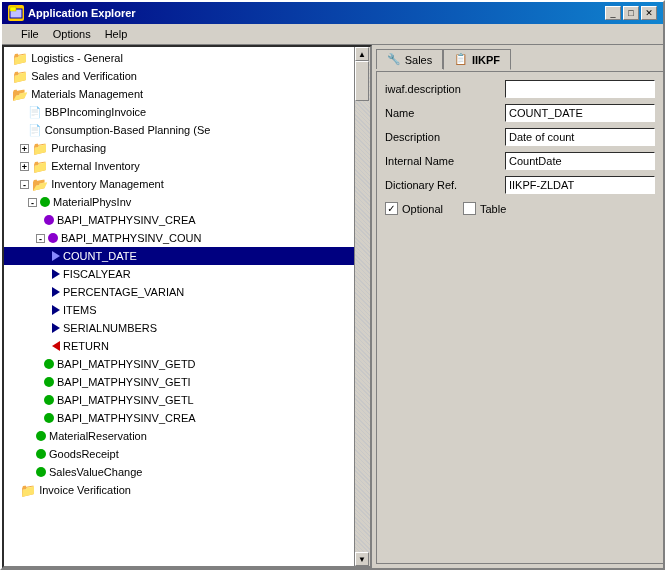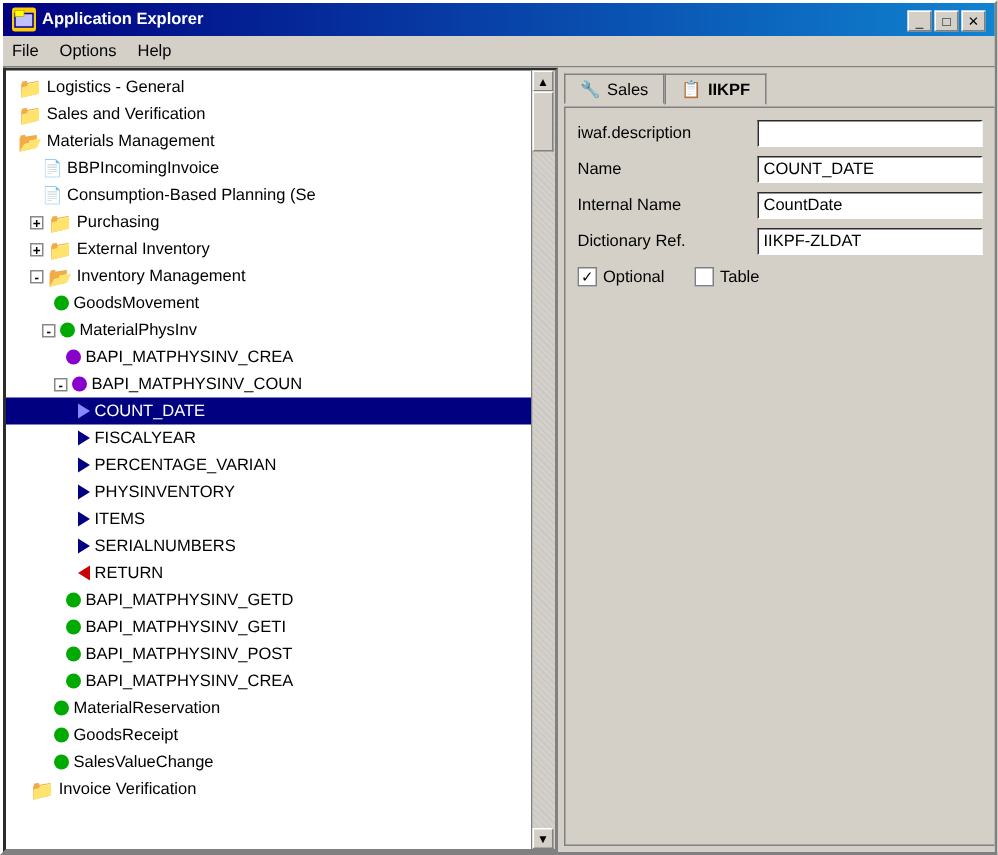--- a/index.html
+++ b/index.html
@@ -18,21 +18,21 @@
       border-top: 2px solid #ffffff;
       border-left: 2px solid #ffffff;
       display: flex;
       flex-direction: column;
     }
     .title-bar {
       background: linear-gradient(to right, #000080, #1084d0);
       color: white;
       padding: 3px 6px;
       display: flex;
-      align-items: flex-end;
+      align-items: center;
       justify-content: space-between;
       height: 22px;
     }
     .title-bar-left {
       display: flex;
       align-items: center;
       gap: 4px;
     }
     .title-icon {
       width: 16px;
@@ -63,21 +63,21 @@
       font-size: 9px;
       display: flex;
       align-items: center;
       justify-content: center;
       color: #000;
     }
     .menu-bar {
       background: #d4d0c8;
       border-bottom: 1px solid #808080;
       display: flex;
-      padding: 2px 0;
+      padding: 2px 13px;
       gap: 2px;
     }
     .menu-item {
       padding: 2px 6px;
       cursor: pointer;
       font-size: 11px;
     }
     .main-content {
       display: flex;
       flex: 1;
@@ -270,25 +270,20 @@
           <span class="label">External Inventory</span>
         </div>
 
         <div class="tree-item">
           <span style="width:16px;display:inline-block;" class="indent"></span>
           <span style="display:inline-block;width:9px;height:9px;border:1px solid #888;background:white;position:relative;margin-right:3px;font-size:9px;line-height:9px;text-align:center;color:#000;font-weight:bold;flex-shrink:0;">-</span>
           <span style="color:#ffcc00;font-size:13px;margin-right:3px;">📂</span>
           <span class="label">Inventory Management</span>
         </div>
 
-        <div class="tree-item">
-          <span style="width:32px;display:inline-block;" class="indent"></span>
-          <span style="width:10px;height:10px;border-radius:50%;background:#00aa00;display:inline-block;margin-right:3px;flex-shrink:0;"></span>
-          <span class="label">GoodsMovement</span>
-        </div>
 
         <div class="tree-item">
           <span style="width:24px;display:inline-block;" class="indent"></span>
           <span style="display:inline-block;width:9px;height:9px;border:1px solid #888;background:white;position:relative;margin-right:3px;font-size:9px;line-height:9px;text-align:center;color:#000;font-weight:bold;flex-shrink:0;">-</span>
           <span style="width:10px;height:10px;border-radius:50%;background:#00aa00;display:inline-block;margin-right:3px;flex-shrink:0;"></span>
           <span class="label">MaterialPhysInv</span>
         </div>
 
         <div class="tree-item">
           <span style="width:40px;display:inline-block;" class="indent"></span>
@@ -321,41 +316,34 @@
         </div>
 
         <div class="tree-item">
           <span style="width:48px;display:inline-block;" class="indent"></span>
           <span style="display:inline-flex;align-items:center;margin-right:3px;">
             <span style="width:0;height:0;border-top:5px solid transparent;border-bottom:5px solid transparent;border-left:8px solid #000080;display:inline-block;"></span>
           </span>
           <span class="label">PERCENTAGE_VARIAN</span>
         </div>
 
+
         <div class="tree-item">
           <span style="width:48px;display:inline-block;" class="indent"></span>
           <span style="display:inline-flex;align-items:center;margin-right:3px;">
             <span style="width:0;height:0;border-top:5px solid transparent;border-bottom:5px solid transparent;border-left:8px solid #000080;display:inline-block;"></span>
           </span>
-          <span class="label">PHYSINVENTORY</span>
+          <span class="label">ITEMS</span>
         </div>
 
         <div class="tree-item">
           <span style="width:48px;display:inline-block;" class="indent"></span>
           <span style="display:inline-flex;align-items:center;margin-right:3px;">
             <span style="width:0;height:0;border-top:5px solid transparent;border-bottom:5px solid transparent;border-left:8px solid #000080;display:inline-block;"></span>
           </span>
-          <span class="label">ITEMS</span>
-        </div>
-
-        <div class="tree-item">
-          <span style="width:48px;display:inline-block;" class="indent"></span>
-          <span style="display:inline-flex;align-items:center;margin-right:3px;">
-            <span style="width:0;height:0;border-top:5px solid transparent;border-bottom:5px solid transparent;border-left:8px solid #000080;display:inline-block;"></span>
-          </span>
           <span class="label">SERIALNUMBERS</span>
         </div>
 
         <div class="tree-item">
           <span style="width:48px;display:inline-block;" class="indent"></span>
           <span style="display:inline-flex;align-items:center;margin-right:3px;">
             <span style="width:0;height:0;border-top:5px solid transparent;border-bottom:5px solid transparent;border-right:8px solid #cc0000;display:inline-block;"></span>
           </span>
           <span class="label">RETURN</span>
         </div>
@@ -365,26 +353,26 @@
           <span style="width:10px;height:10px;border-radius:50%;background:#00aa00;display:inline-block;margin-right:3px;flex-shrink:0;"></span>
           <span class="label">BAPI_MATPHYSINV_GETD</span>
         </div>
 
         <div class="tree-item">
           <span style="width:40px;display:inline-block;" class="indent"></span>
           <span style="width:10px;height:10px;border-radius:50%;background:#00aa00;display:inline-block;margin-right:3px;flex-shrink:0;"></span>
           <span class="label">BAPI_MATPHYSINV_GETI</span>
         </div>
 
-
         <div class="tree-item">
           <span style="width:40px;display:inline-block;" class="indent"></span>
           <span style="width:10px;height:10px;border-radius:50%;background:#00aa00;display:inline-block;margin-right:3px;flex-shrink:0;"></span>
-          <span class="label">BAPI_MATPHYSINV_POST</span>
-        </div>
+          <span class="label">BAPI_MATPHYSINV_GETL</span>
+        </div>
+
 
         <div class="tree-item">
           <span style="width:40px;display:inline-block;" class="indent"></span>
           <span style="width:10px;height:10px;border-radius:50%;background:#00aa00;display:inline-block;margin-right:3px;flex-shrink:0;"></span>
           <span class="label">BAPI_MATPHYSINV_CREA</span>
         </div>
 
         <div class="tree-item">
           <span style="width:32px;display:inline-block;" class="indent"></span>
           <span style="width:10px;height:10px;border-radius:50%;background:#00aa00;display:inline-block;margin-right:3px;flex-shrink:0;"></span>
@@ -438,20 +426,24 @@
         <div class="form-row">
           <span class="form-label">iwaf.description</span>
           <input class="form-input" type="text" value="" style="">
         </div>
 
         <div class="form-row">
           <span class="form-label">Name</span>
           <input class="form-input" type="text" value="COUNT_DATE" style="">
         </div>
 
+        <div class="form-row">
+          <span class="form-label">Description</span>
+          <input class="form-input" type="text" value="Date of count" style="">
+        </div>
 
         <div class="form-row">
           <span class="form-label">Internal Name</span>
           <input class="form-input" type="text" value="CountDate" style="">
         </div>
 
         <div class="form-row">
           <span class="form-label">Dictionary Ref.</span>
           <input class="form-input" type="text" value="IIKPF-ZLDAT" style="">
         </div>

